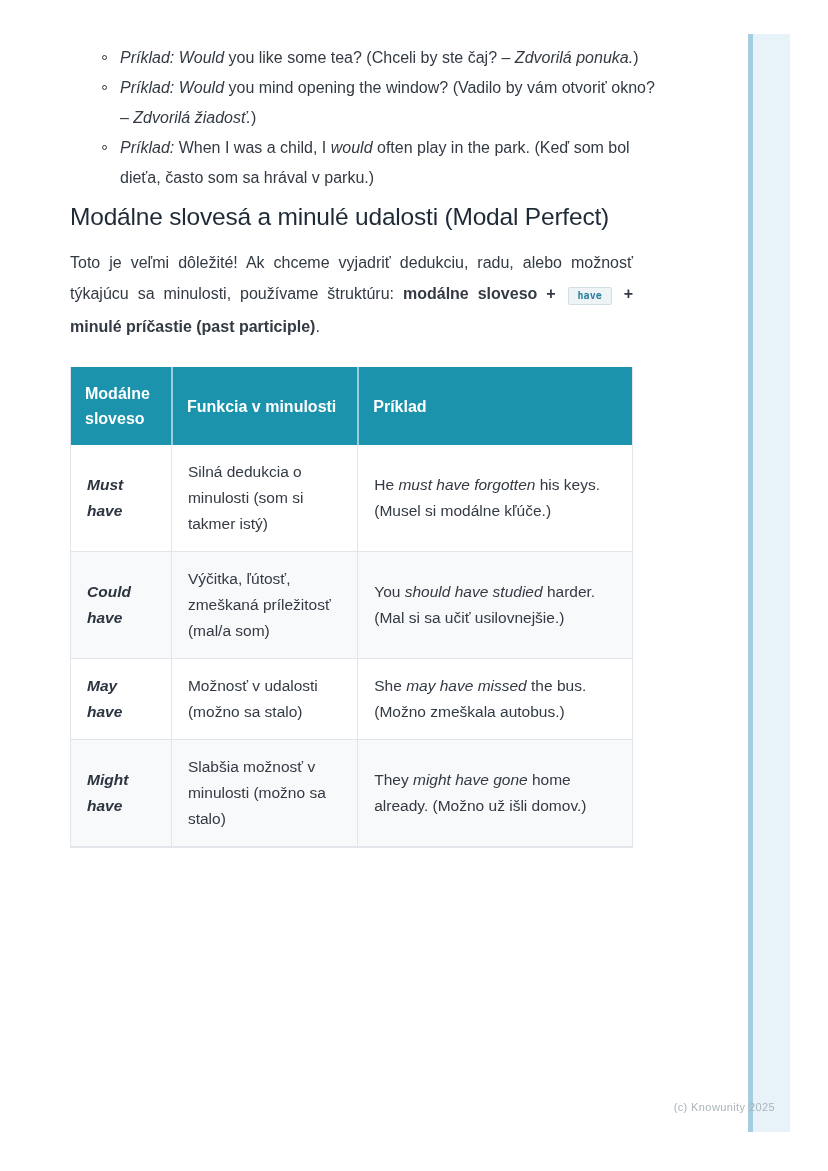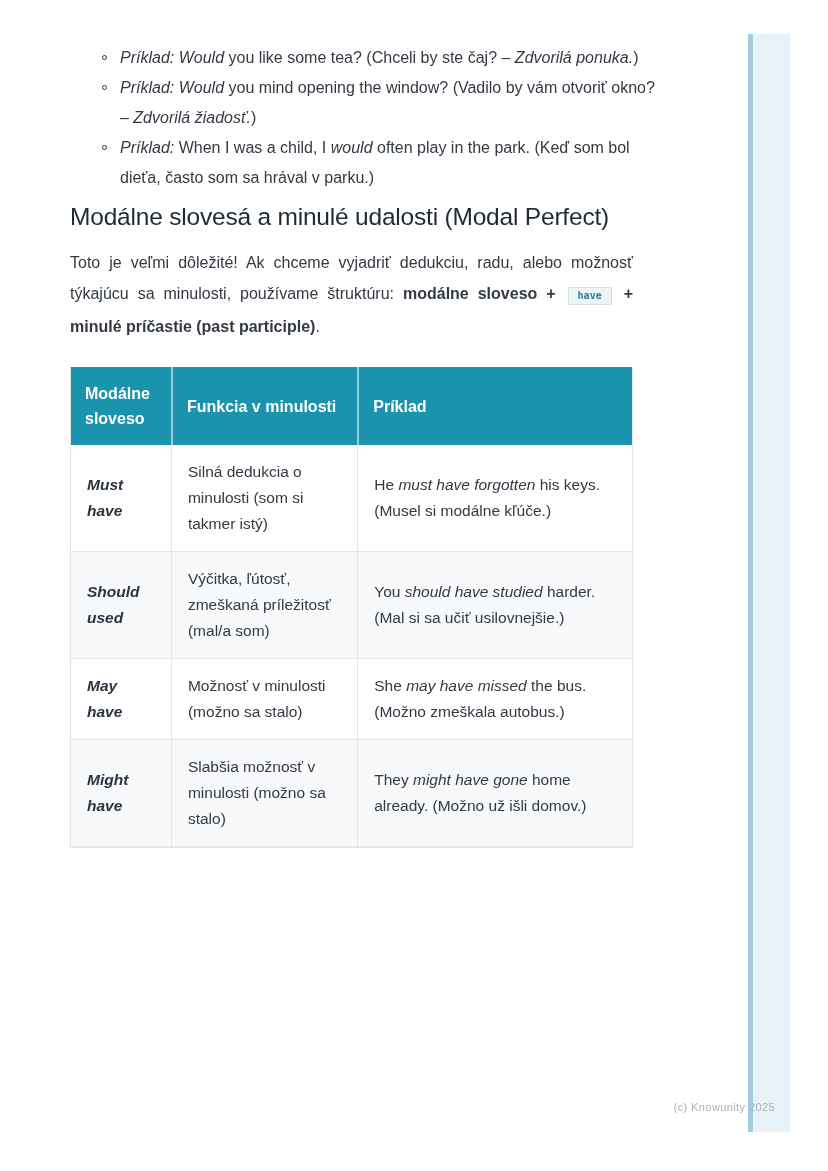--- a/index.html
+++ b/index.html
@@ -134,27 +134,27 @@
           <th>Príklad</th>
         </tr>
       </thead>
       <tbody>
         <tr>
           <td class="modal-cell">Must have</td>
           <td>Silná dedukcia o minulosti (som si takmer istý)</td>
           <td><span>He </span><span class="seg-i">must have forgotten</span><span> his keys. (Musel si modálne kľúče.)</span></td>
         </tr>
         <tr>
-          <td class="modal-cell">Should used</td>
+          <td class="modal-cell">Could have</td>
           <td>Výčitka, ľútosť, zmeškaná príležitosť (mal/a som)</td>
           <td><span>You </span><span class="seg-i">should have studied</span><span> harder. (Mal si sa učiť usilovnejšie.)</span></td>
         </tr>
         <tr>
           <td class="modal-cell">May have</td>
-          <td>Možnosť v minulosti (možno sa stalo)</td>
+          <td>Možnosť v udalosti (možno sa stalo)</td>
           <td><span>She </span><span class="seg-i">may have missed</span><span> the bus. (Možno zmeškala autobus.)</span></td>
         </tr>
         <tr>
           <td class="modal-cell">Might have</td>
           <td>Slabšia možnosť v minulosti (možno sa stalo)</td>
           <td><span>They </span><span class="seg-i">might have gone</span><span> home already. (Možno už išli domov.)</span></td>
         </tr>
       </tbody>
     </table>
 

